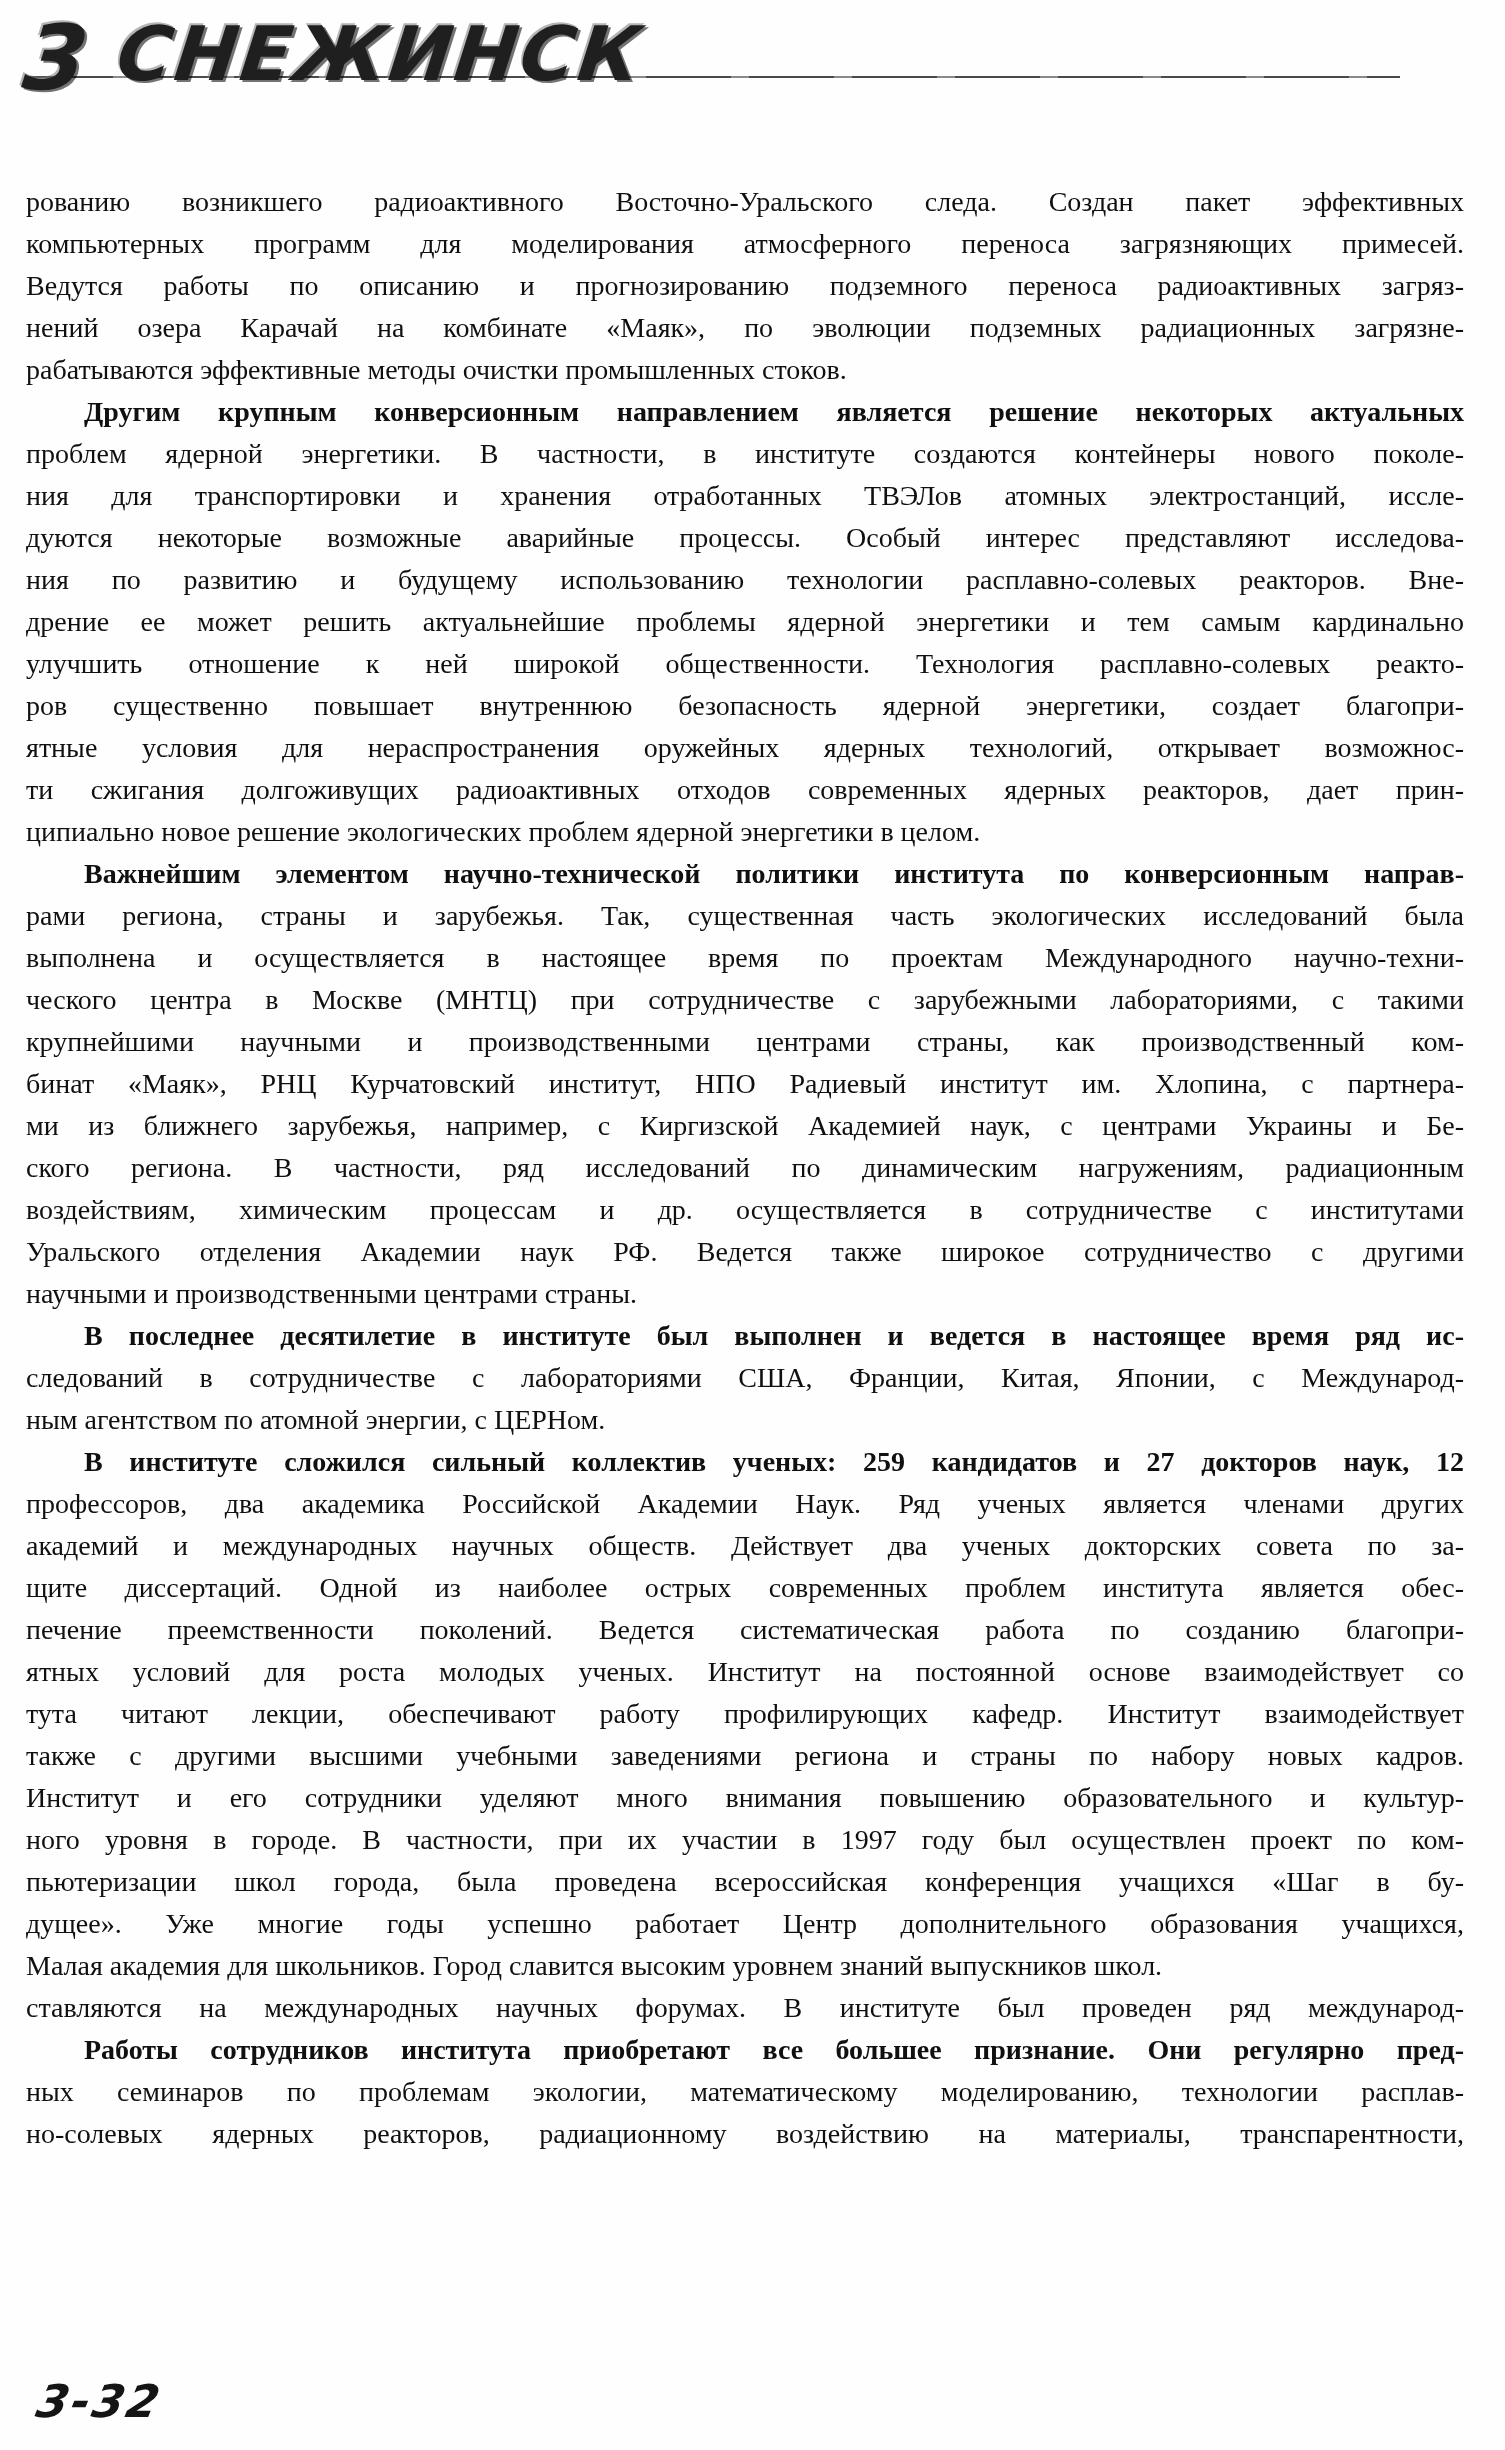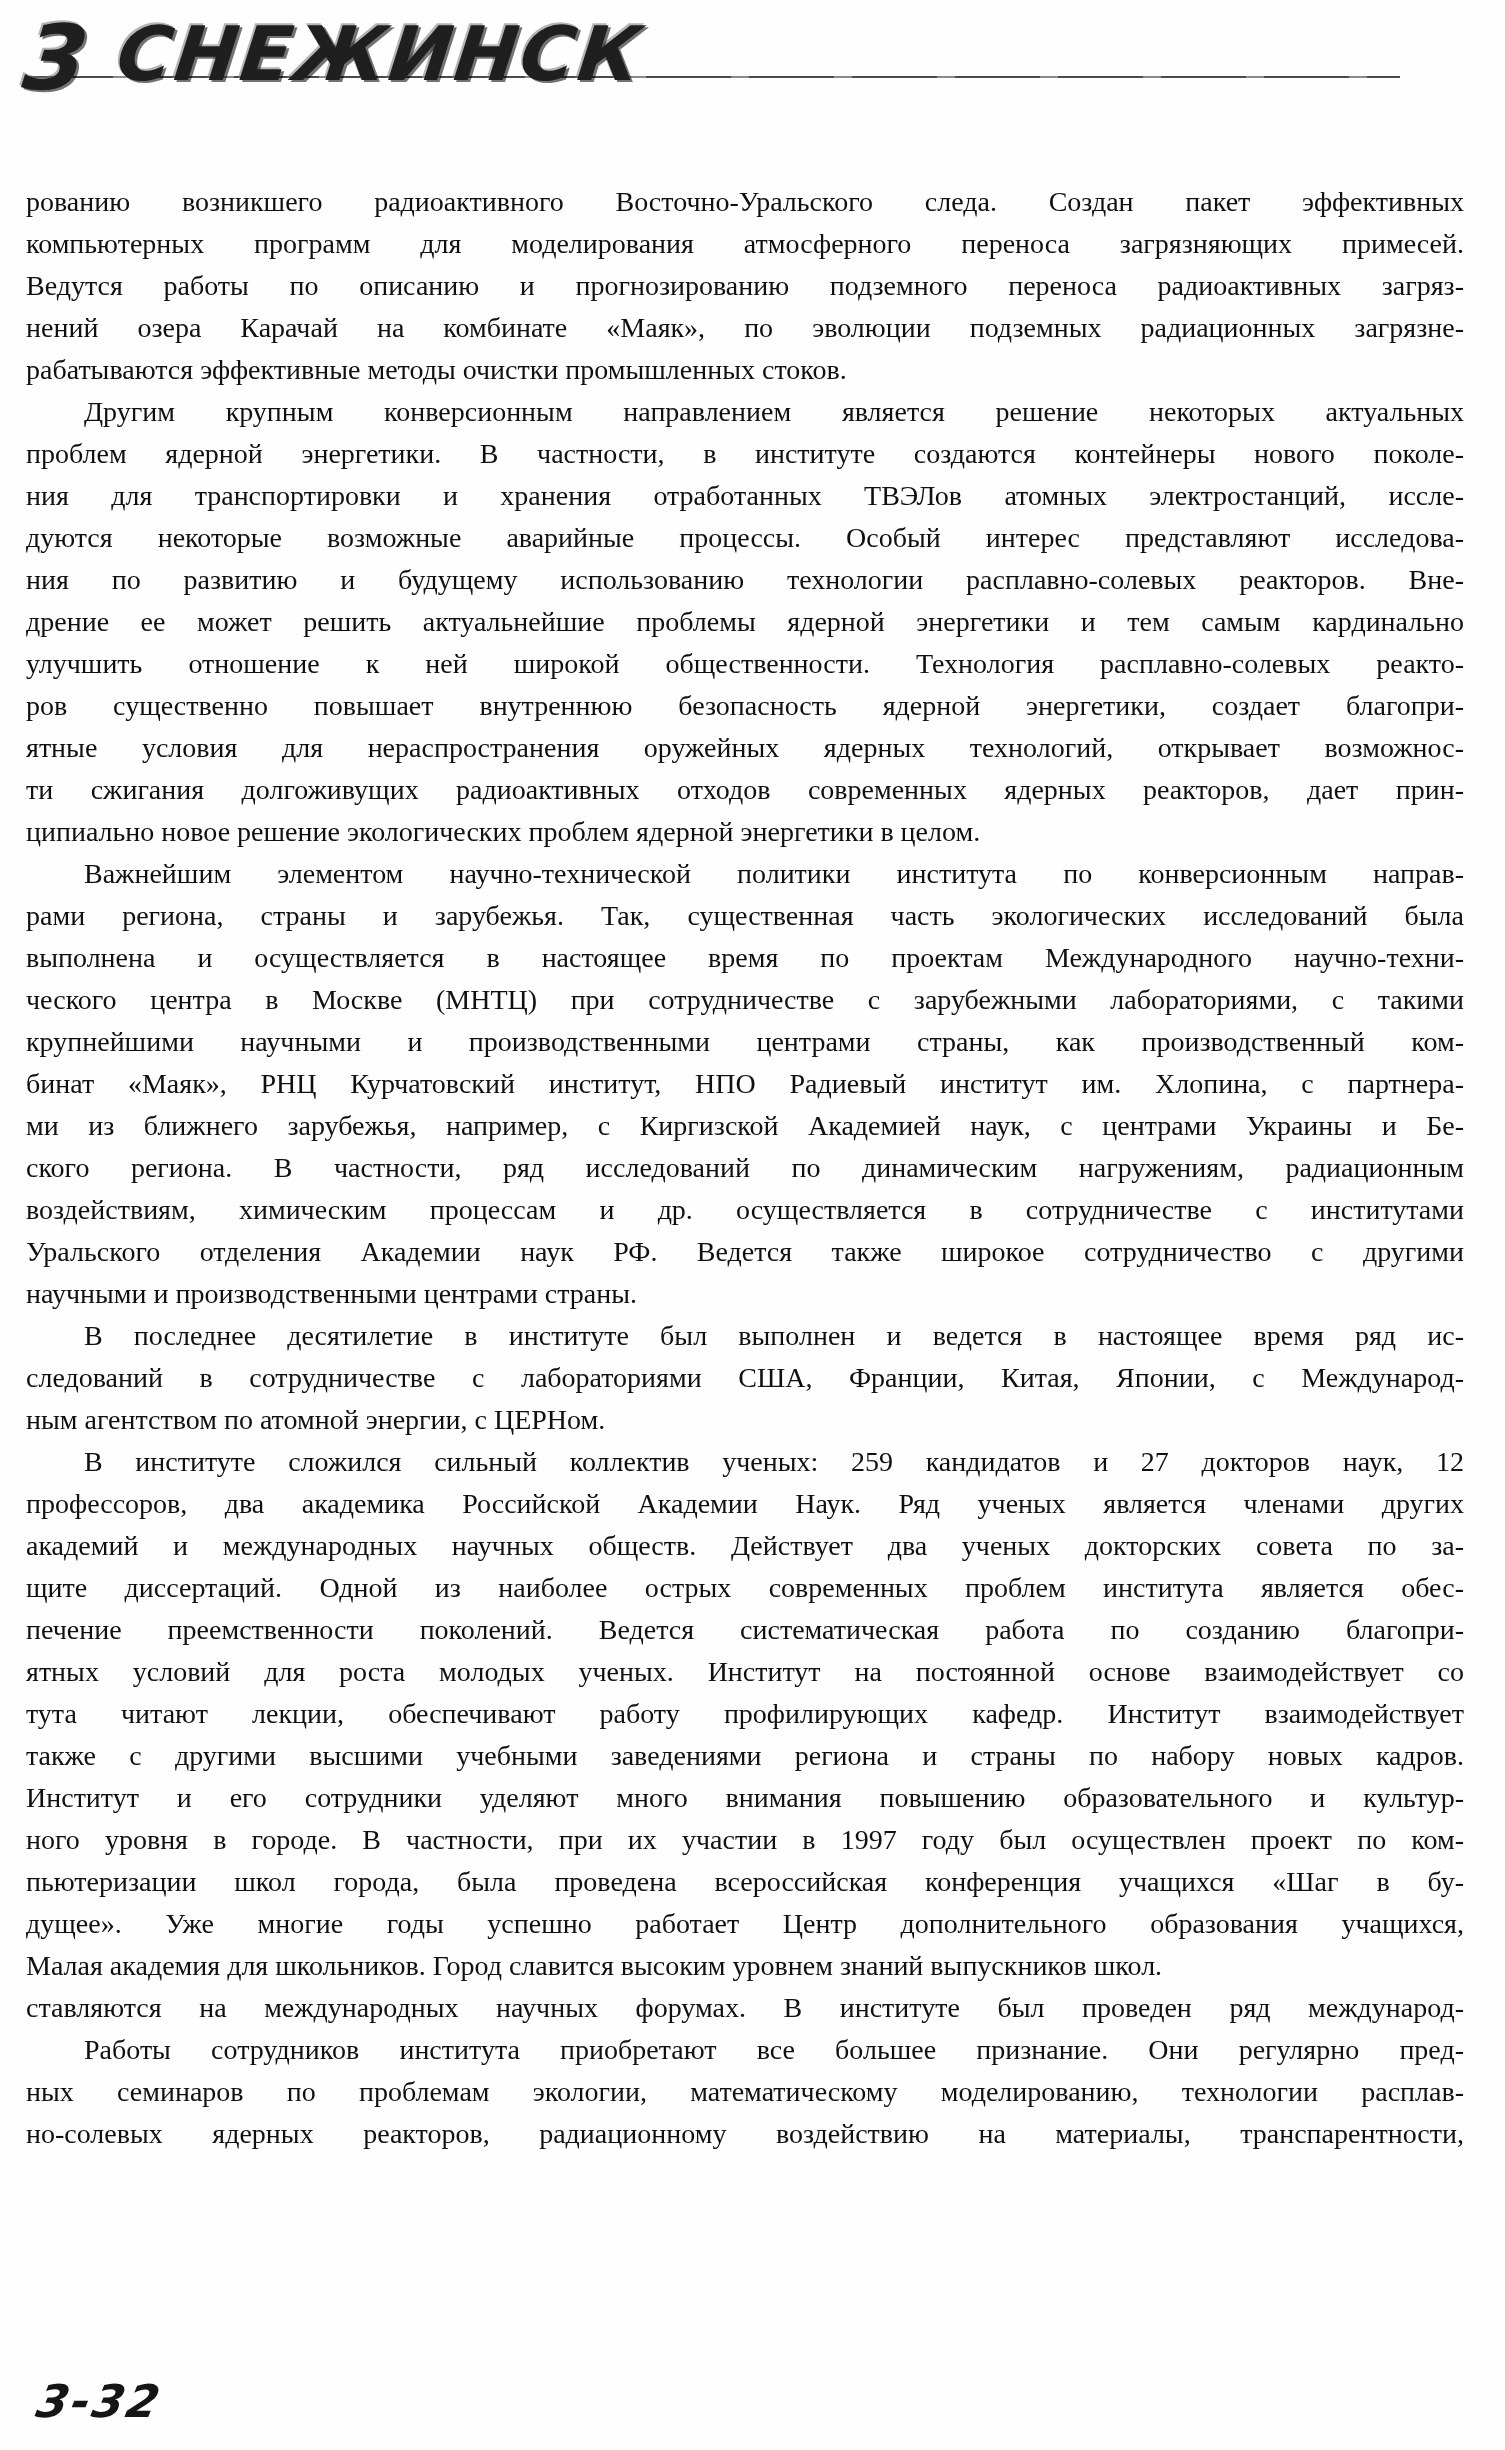--- a/index.html
+++ b/index.html
@@ -65,21 +65,21 @@
   }
   .line {
     height: 42px;
     line-height: 42px;
     font-size: 28px;
     text-align: justify;
     text-align-last: justify;
     overflow: hidden;
     color: #101010;
   }
-  .line.indent { padding-left: 58px; }
+  .line.indent { padding-left: 58px; font-weight: bold; }
   .line.para-end { text-align-last: left; }
 
   
   .pageno {
     position: absolute;
     left: 32px;
     top: 2375px;
     font-family: "DejaVu Sans", sans-serif;
     font-weight: bold;
     font-style: italic;

